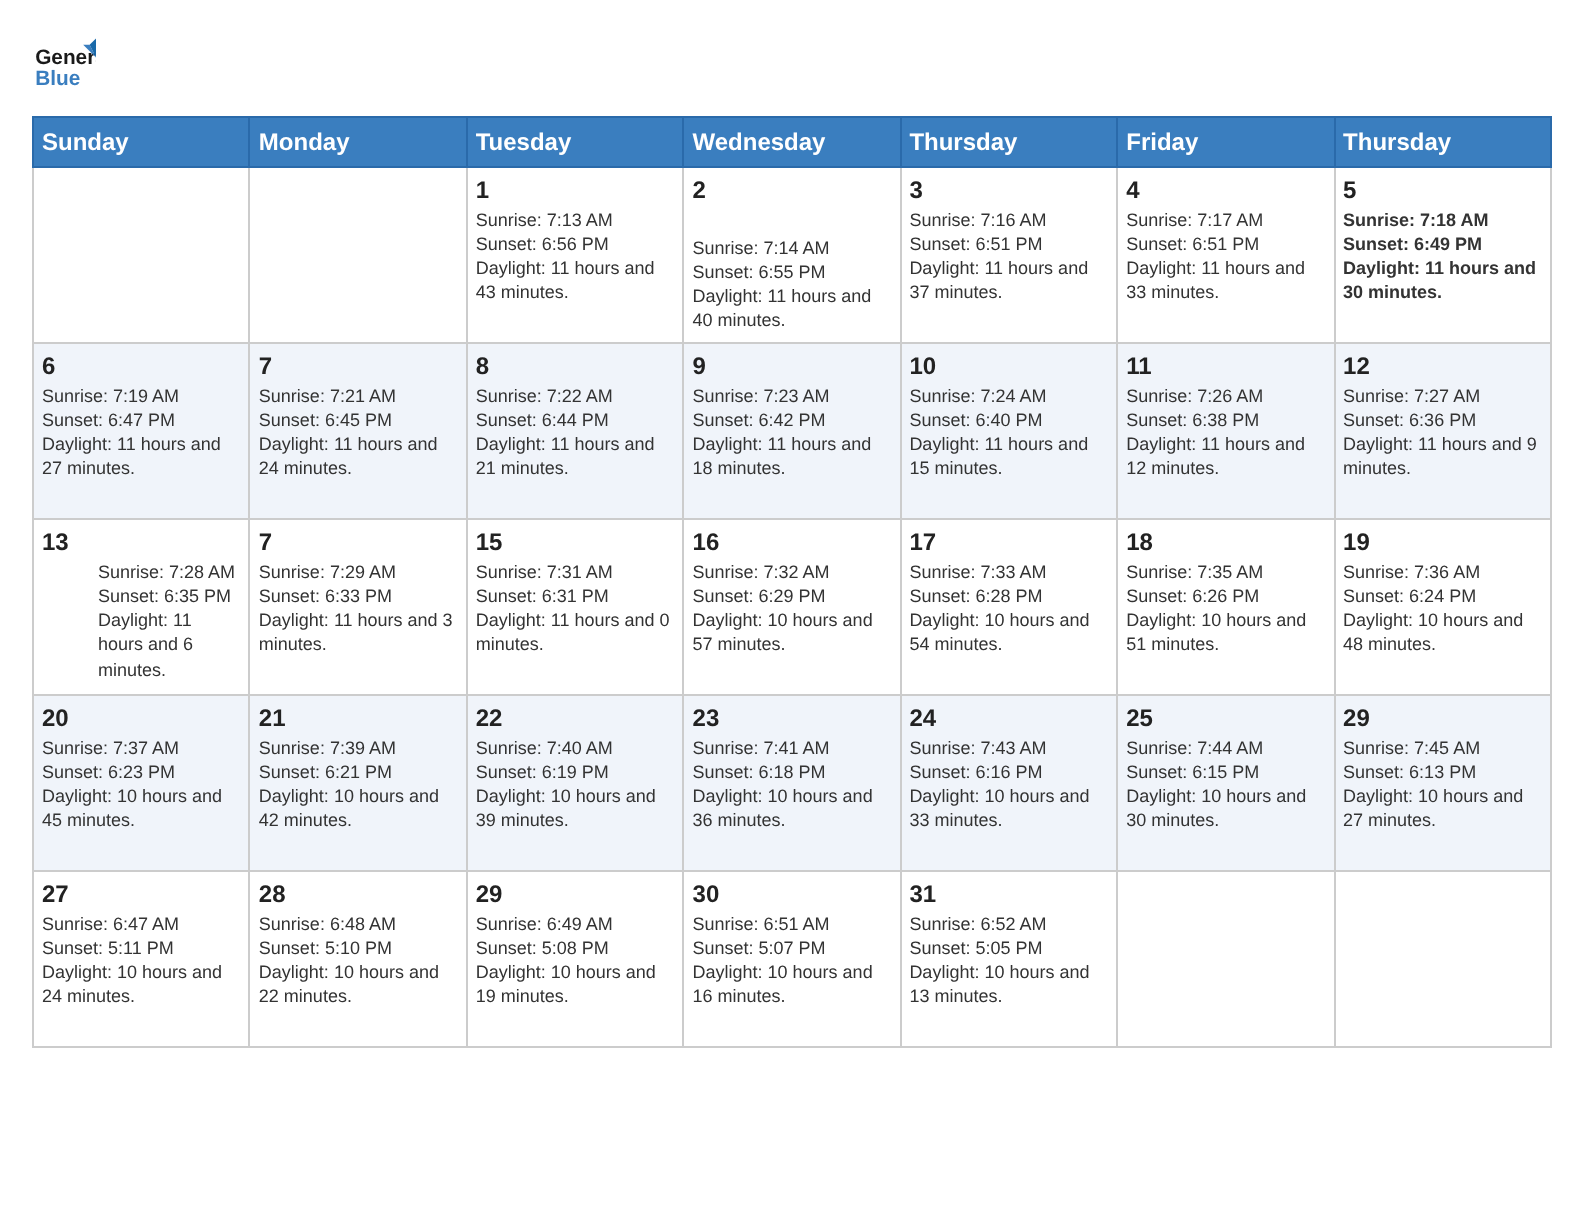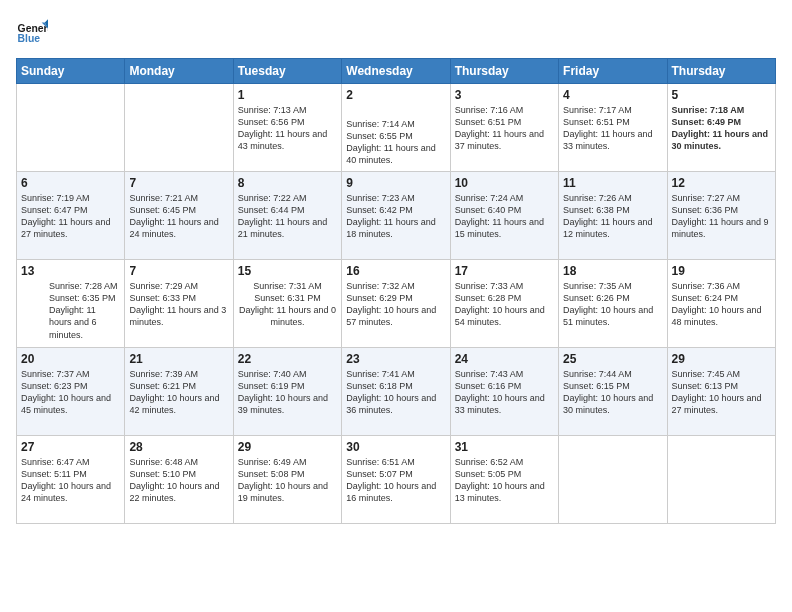--- a/index.html
+++ b/index.html
@@ -200,21 +200,21 @@
 Daylight: 11 hours and 6 minutes.</div>
         </td>
         <td>
           <span class="day-num">7</span>
           <div class="day-info" style="white-space: pre-line;">Sunrise: 7:29 AM
 Sunset: 6:33 PM
 Daylight: 11 hours and 3 minutes.</div>
         </td>
         <td>
           <span class="day-num">15</span>
-          <div class="day-info" style="white-space: pre-line; text-align: center;">Sunrise: 7:31 AM
+          <div class="day-info" style="white-space: pre-line;">Sunrise: 7:31 AM
 Sunset: 6:31 PM
 Daylight: 11 hours and 0 minutes.</div>
         </td>
         <td>
           <span class="day-num">16</span>
           <div class="day-info" style="white-space: pre-line;">Sunrise: 7:32 AM
 Sunset: 6:29 PM
 Daylight: 10 hours and 57 minutes.</div>
         </td>
         <td>

